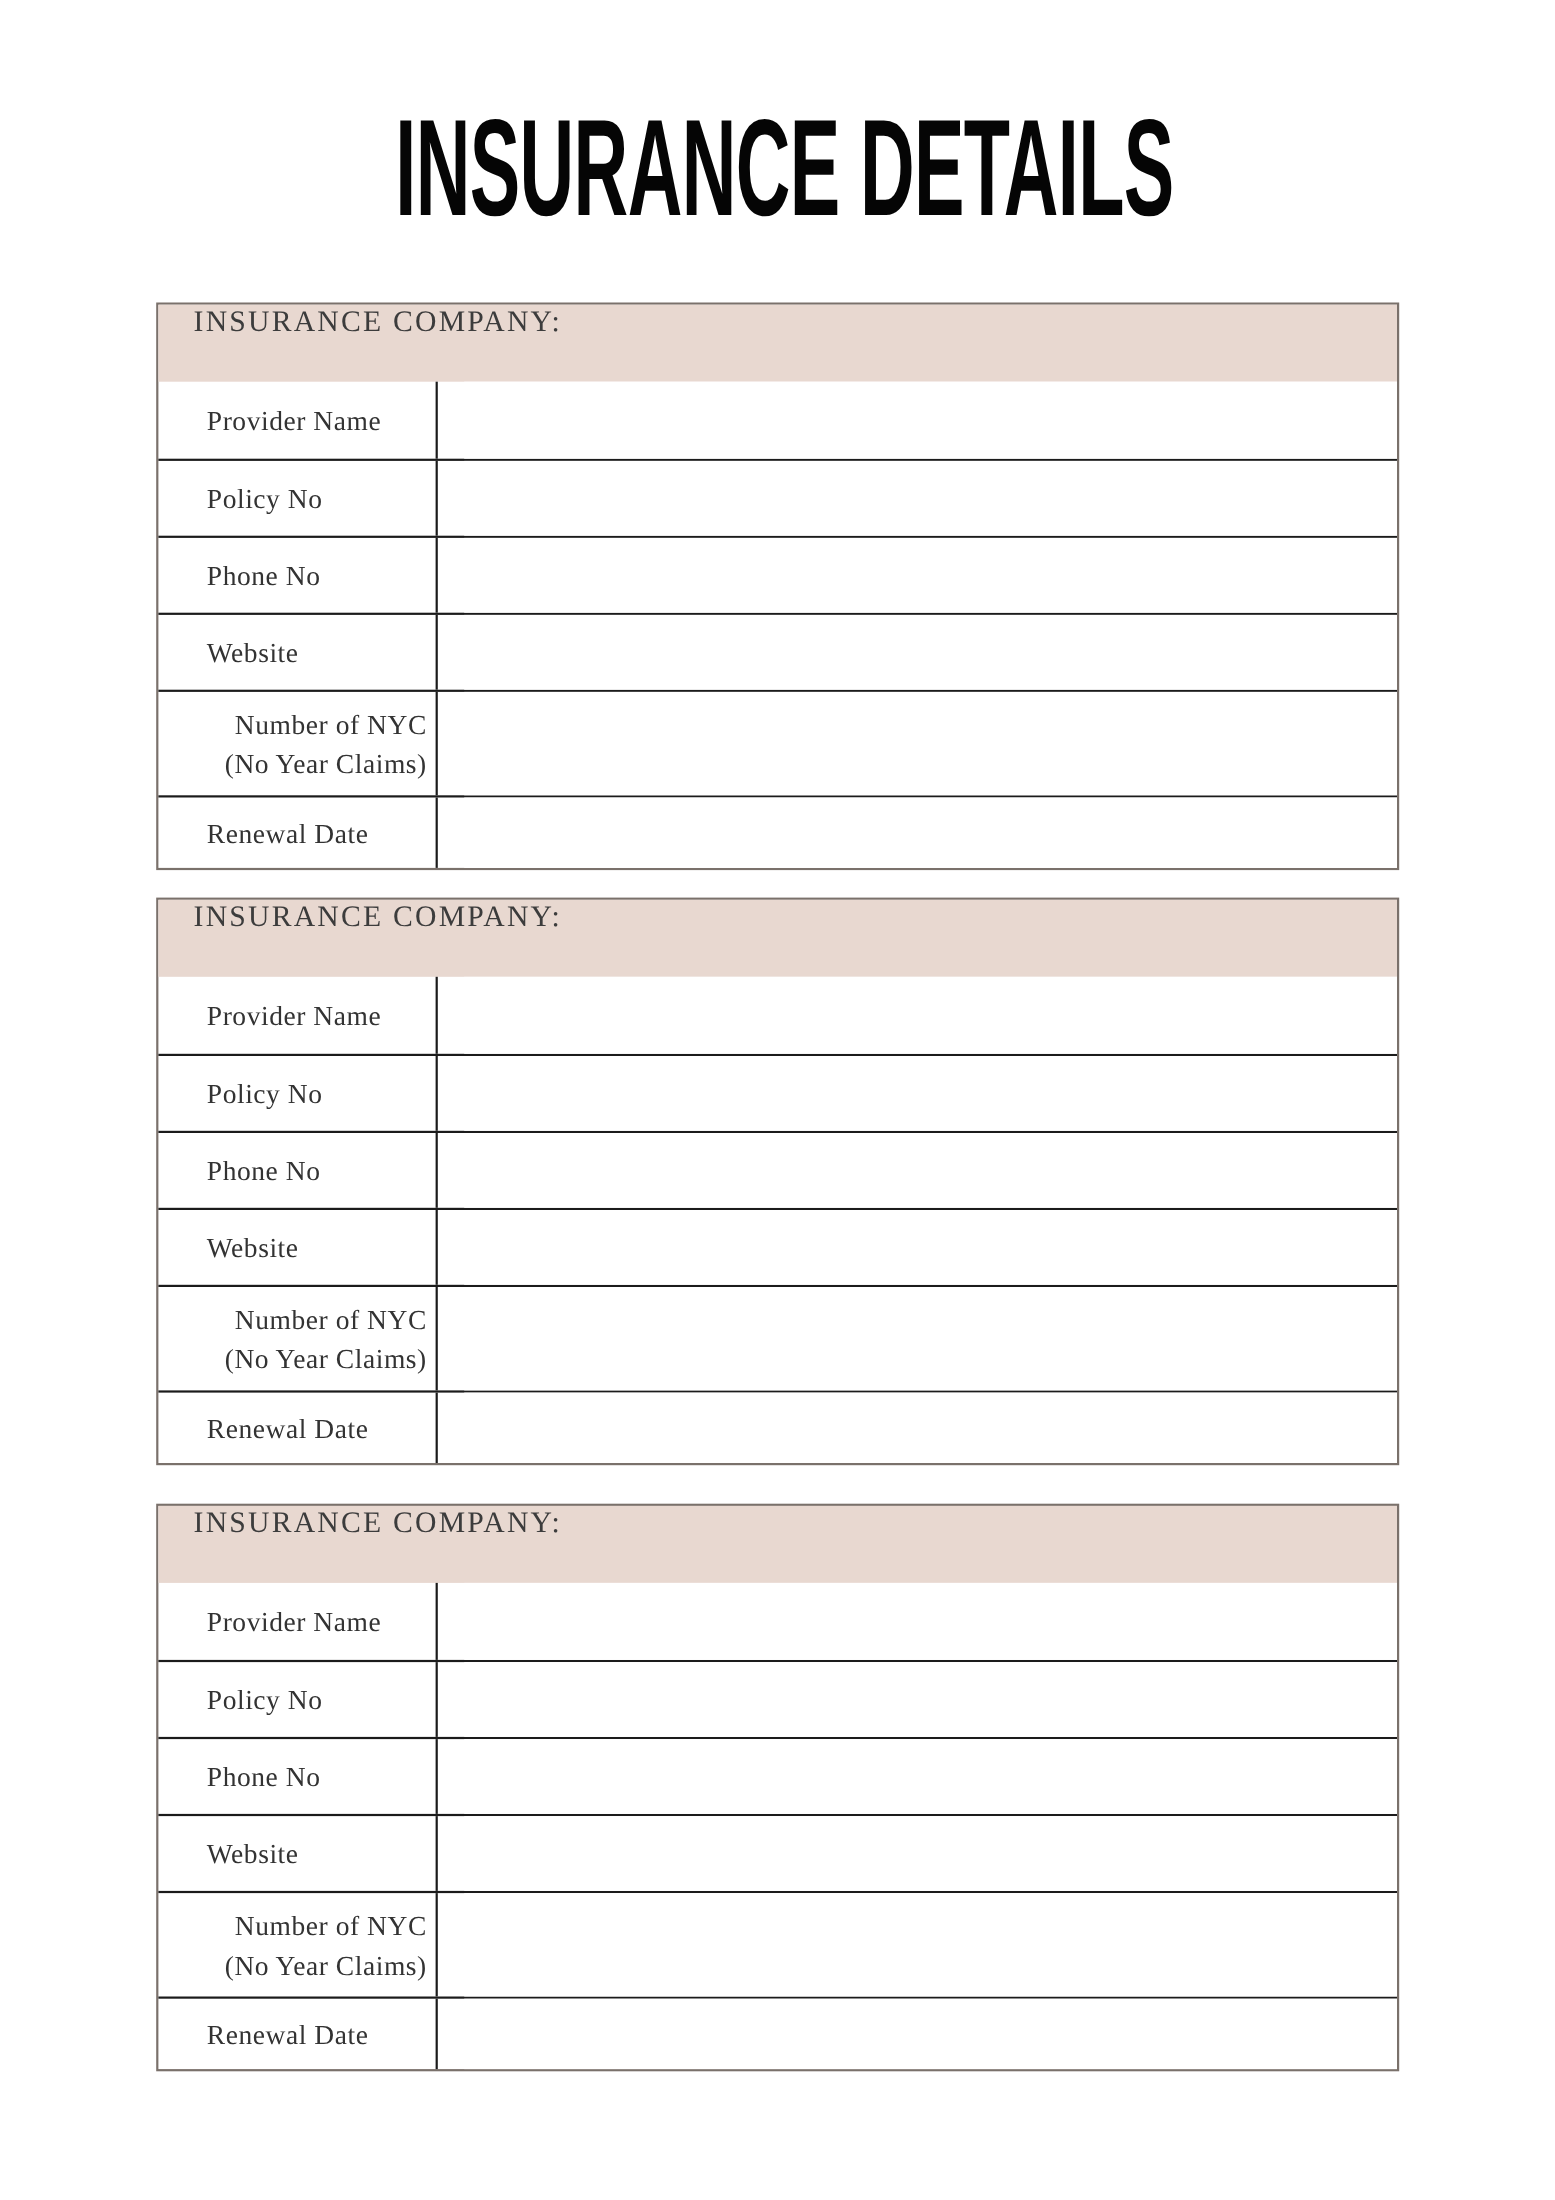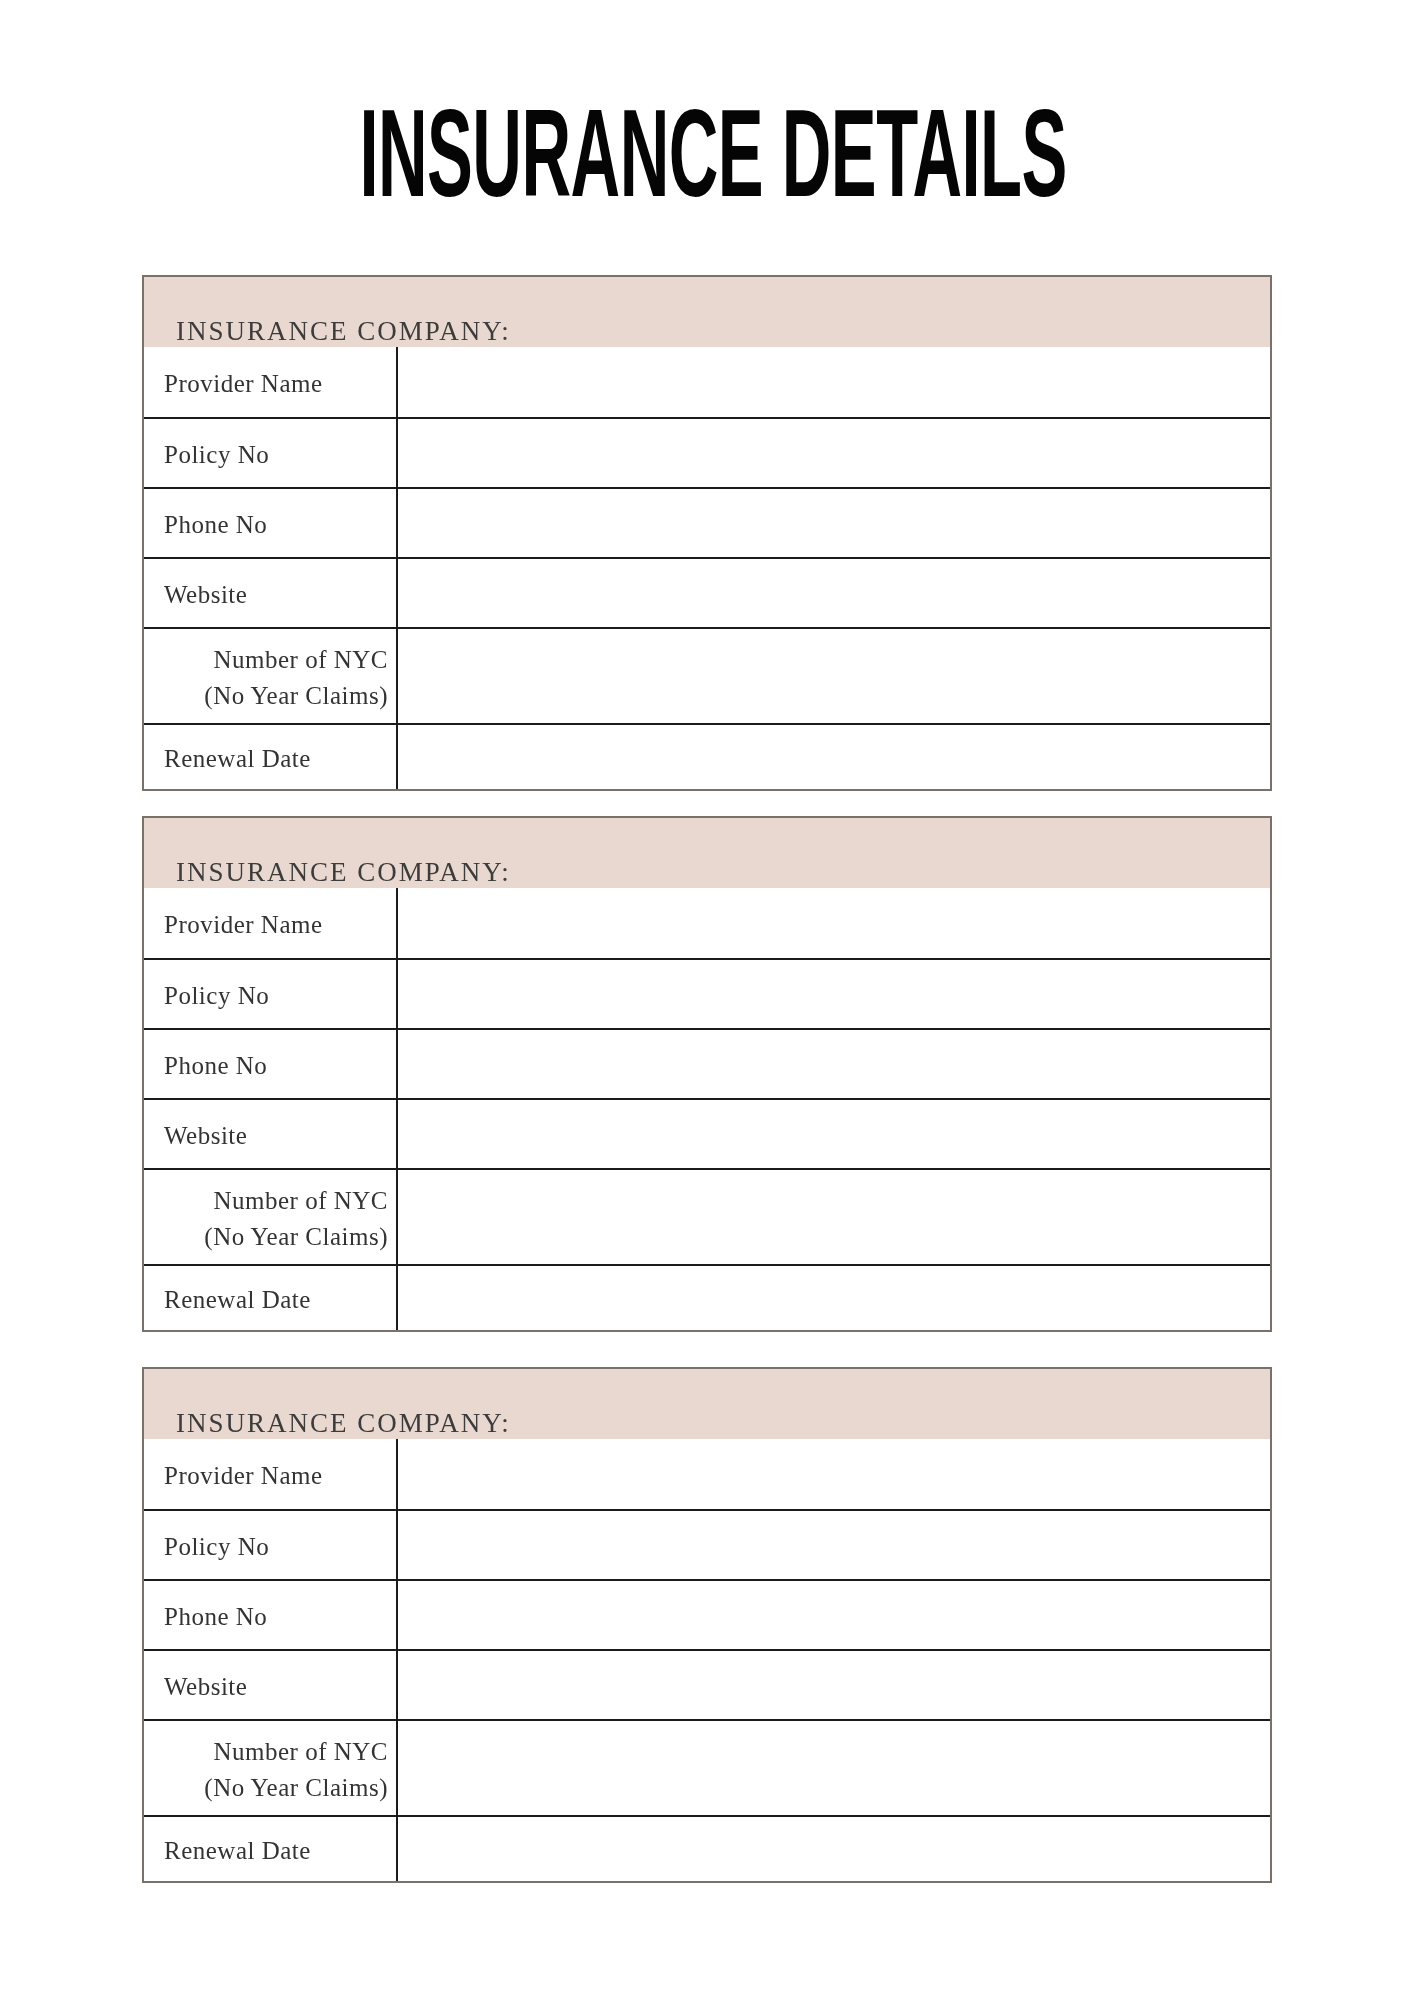--- a/index.html
+++ b/index.html
@@ -39,38 +39,38 @@
     border:2px solid var(--outer-border);
     background:#ffffff;
   }
   .section.first{margin-top:60px;}
   .section.second{margin-top:25px;}
   .section.third{margin-top:35px;}
   .tbl-header{
     height:70px;
     background:var(--header-bg);
     display:flex;
-    align-items:flex-end;
+    align-items:flex-start;
     padding-left:32px;
   }
   .tbl-header-label{
     font-size:27px;
     letter-spacing:2px;
     color:#3c3c3c;
   }
   .row{
     display:grid;
     grid-template-columns:254px 1fr;
     border-top:2px solid var(--grid-line);
   }
   .row.first{border-top:none;}
   .r-std{height:70px;}
   .r-nyc{height:96px;text-align:right;}
   .r-last{height:66px;}
-  .cell{min-height:100%;}
+  .cell{min-height:100%;margin-left:24px;}
   .cell.label{
     border-right:2px solid var(--grid-line);
     display:flex;
     flex-direction:column;
     justify-content:center;
     padding:4px 8px 0 20px;
     font-size:25px;
     letter-spacing:0.5px;
     color:var(--label-text);
   }

